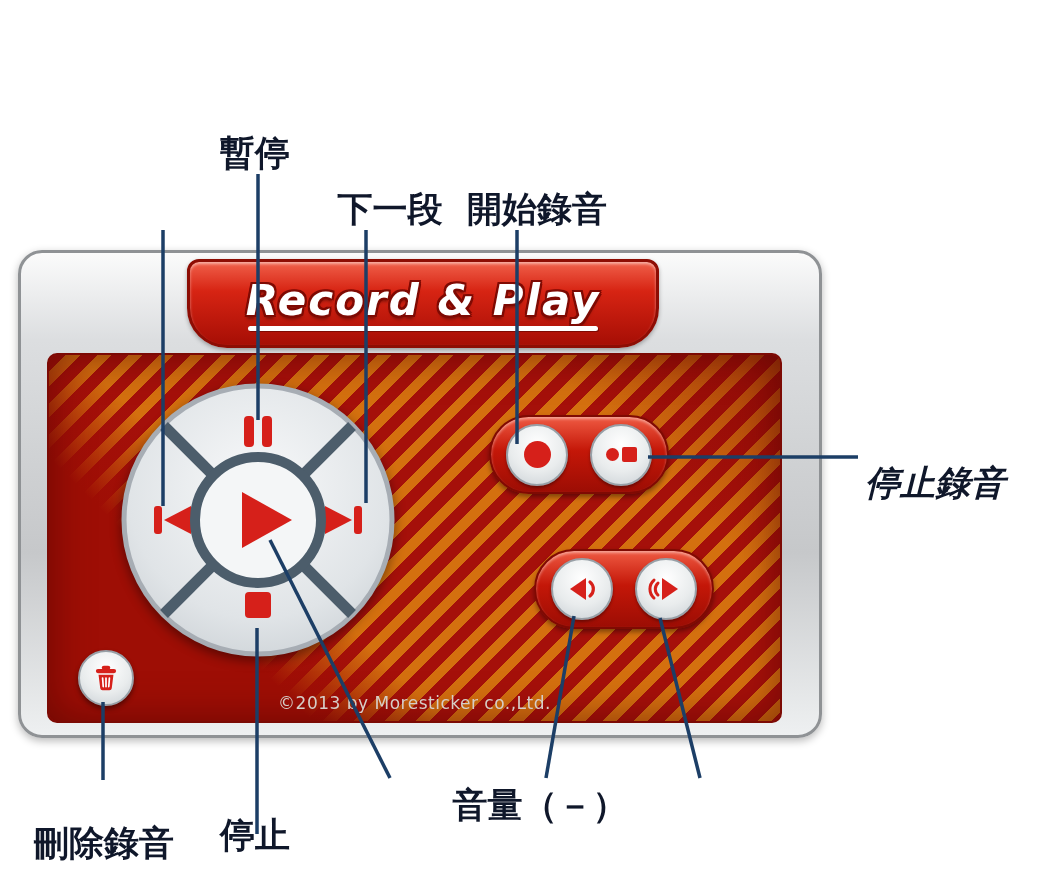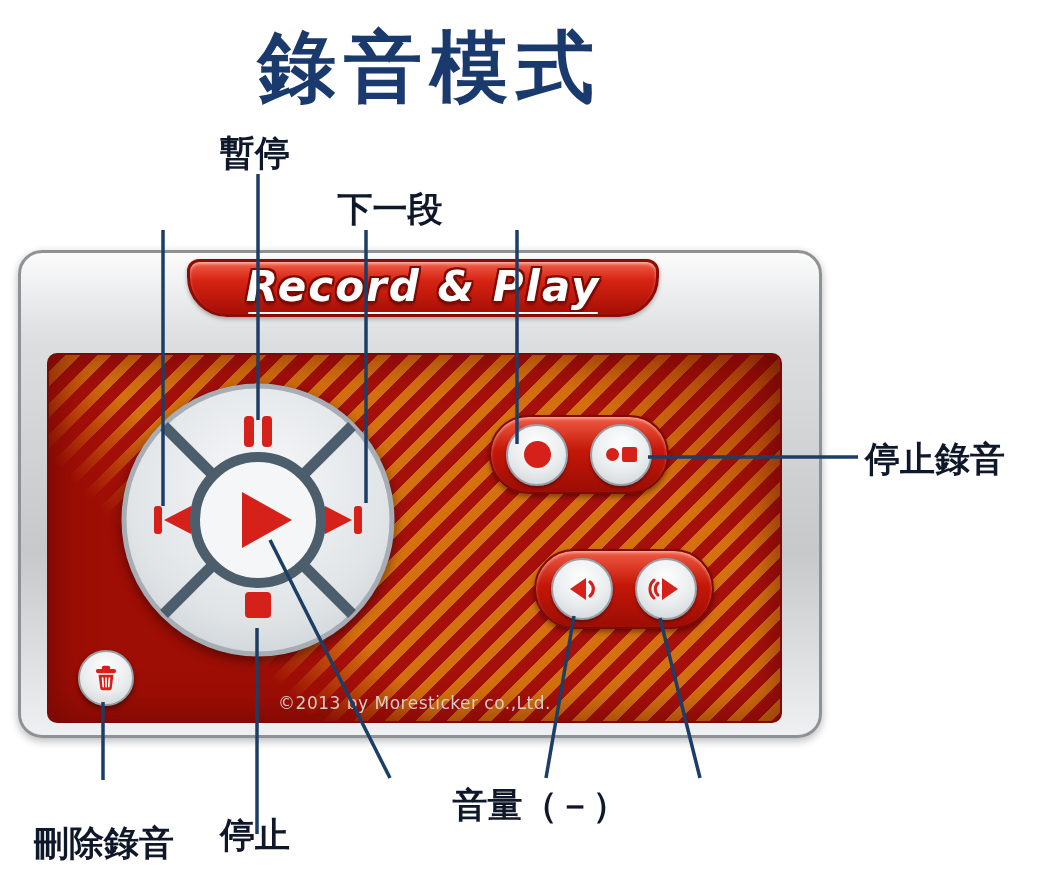--- a/index.html
+++ b/index.html
@@ -13,36 +13,36 @@
   }
 
   .callout-label {
     position:absolute; font-size:35px; font-weight:bold; color:#0f172a;
     white-space:nowrap; transform:translateX(-50%);
   }
   .lbl-pause        { left:255px; top:130px; }
   .lbl-prev         { left:167px; top:186px; }
   .lbl-next         { left:390px; top:186px; }
   .lbl-start-record { left:537px; top:186px; }
-  .lbl-stop-record  { left:865px; top:436px; transform:none; }
+  .lbl-stop-record  { left:865px; top:460px; transform:none;font-style:italic; }
   .lbl-delete       { left:104px; top:782px;margin-top:38px; }
   .lbl-stop         { left:255px; top:812px; }
   .lbl-start-play   { left:385px; top:782px; }
   .lbl-vol-minus    { left:540px; top:782px; }
   .lbl-vol-plus     { left:702px; top:782px; }
 
   
   .panel {
     position:absolute; left:18px; top:250px; width:804px; height:488px;
     border-radius:24px; border:3px solid #8f9295;
     background:linear-gradient(180deg,#fbfbfb,#dcdee0 18%,#c6c8ca 62%,#eef0f1);
     box-shadow:0 3px 8px rgba(0,0,0,.28);
   }
   .banner {
-    position:absolute; left:166px; top:6px; width:472px; height:58px;
+    position:absolute; left:166px; top:6px; width:472px; height:89px;
     border-radius:12px 12px 40px 40px; border:3px solid #8d0d04;
     background:linear-gradient(180deg,#f0604a,#d72413 35%,#a60e05);
     display:flex; flex-direction:column; align-items:center; justify-content:center;
     box-shadow:inset 0 2px 3px rgba(255,255,255,.5), 0 2px 4px rgba(0,0,0,.3);
   }
   .banner-text {
     color:#ffffff; font-size:42px; font-weight:bold; font-style:italic; letter-spacing:2px;
     text-shadow:2px 0 0 #7f0a03,-2px 0 0 #7f0a03,0 2px 0 #7f0a03,0 -2px 0 #7f0a03,
                 2px 2px 0 #7f0a03,-2px -2px 0 #7f0a03,2px -2px 0 #7f0a03,-2px 2px 0 #7f0a03,
                 0 4px 3px rgba(0,0,0,.35);
@@ -98,24 +98,24 @@
   }
 
   .callouts { position:absolute; left:0; top:0; pointer-events:none; z-index:10; }
   .callouts line { stroke:#1c3e66; stroke-width:3.5; }
 </style>
 </head>
 <body>
 
 <div class="stage" data-interactable="false">
 
-  <div class="title" data-interactable="false">錄音模式</div>
 
   <div class="callout-label lbl-pause" data-interactable="false">暫停</div>
   <div class="callout-label lbl-next" data-interactable="false">下一段</div>
+  <div class="callout-label lbl-start-record" data-interactable="false">開始錄音</div>
   <div class="callout-label lbl-stop-record" data-interactable="false">停止錄音</div>
   <div class="callout-label lbl-delete" data-interactable="false">刪除錄音</div>
   <div class="callout-label lbl-stop" data-interactable="false">停止</div>
   <div class="callout-label lbl-vol-minus" data-interactable="false">音量（－）</div>
 
   <div class="panel" data-interactable="false">
 
     <div class="banner" data-interactable="false">
       <span class="banner-text" data-interactable="false">Record &amp; Play</span>
       <span class="banner-underline" data-interactable="false"></span>

